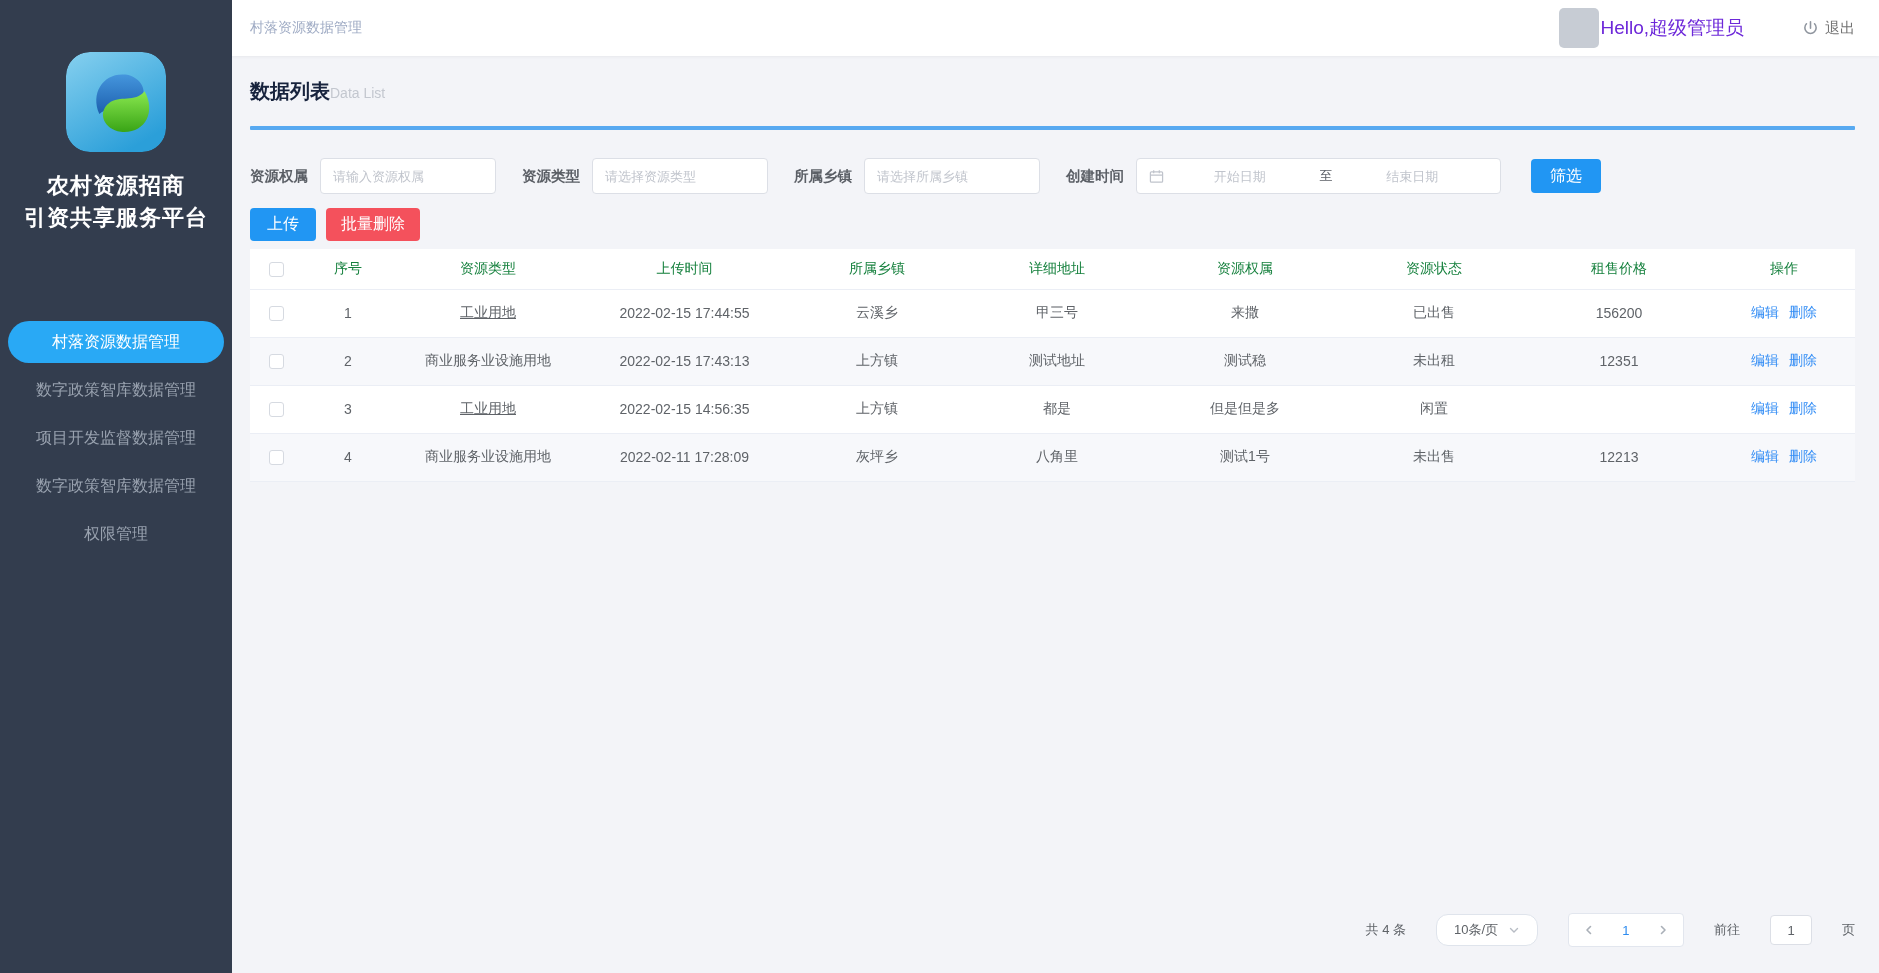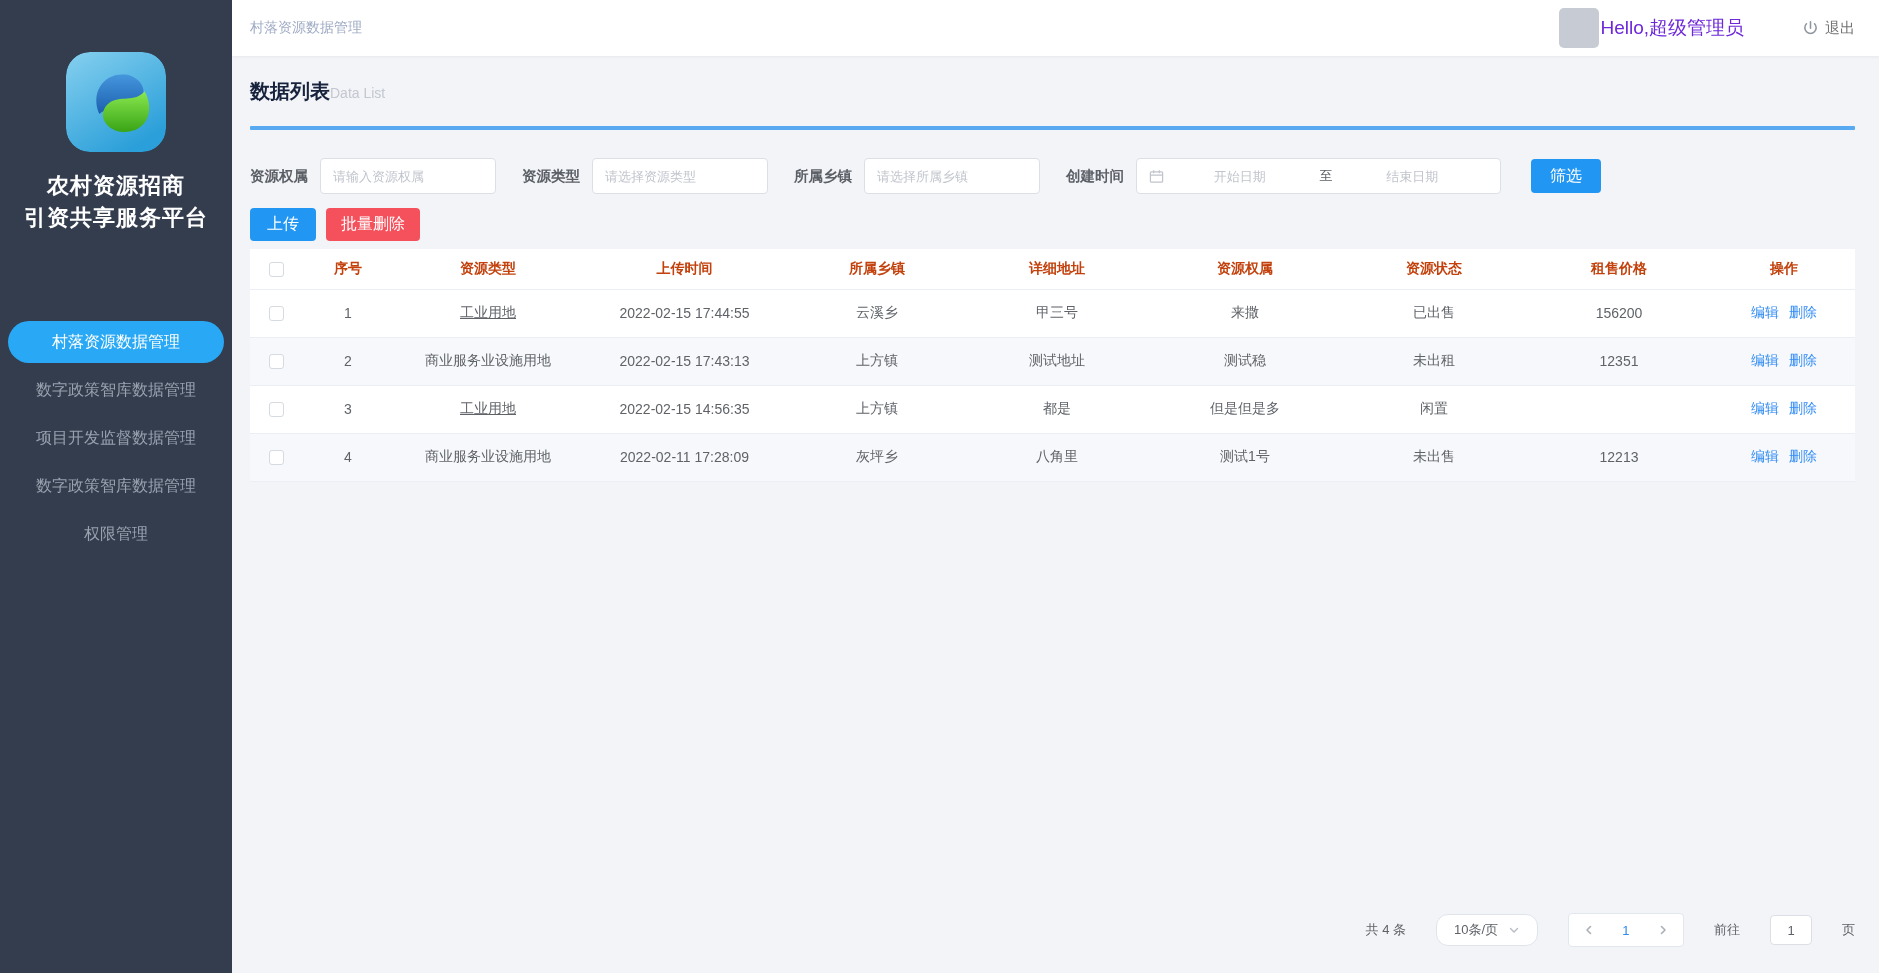--- a/index.html
+++ b/index.html
@@ -61,21 +61,21 @@
   .btn-blue{ background:#2196f3; }
   .btn-red{ background:#f4515c; }
   .btn-filter{ height:34px; padding:0 19px; margin-left:30px; }
 
   .action-row{ margin-top:14px; display:flex; align-items:center; }
   .btn-upload{ height:33px; padding:0 17px; }
   .btn-batch{ height:33px; padding:0 15px; margin-left:10px; }
 
   
   table{ width:100%; border-collapse:collapse; table-layout:fixed; margin-top:8px; }
-  th{ height:40px; font-size:14px; font-weight:700; color:#c2410c; text-align:center;
+  th{ height:40px; font-size:14px; font-weight:400; color:#15803d; text-align:center;
       border-bottom:1px solid #ebeef5; background:#fff; }
   td{ height:48px; font-size:14px; color:#5f6368; text-align:center;
       border-bottom:1px solid #ebeef5; overflow:hidden; white-space:nowrap; }
   tr.r-odd td{ background:#fff; }
   tr.r-even td{ background:#f7f8fb; }
   .cb{ display:inline-block; width:15px; height:15px; border:1px solid #d6dae1;
        border-radius:3px; background:#fff; vertical-align:middle; cursor:pointer; }
   .u{ text-decoration:underline; }
   .op-link{ color:#338df5; cursor:pointer; margin:0 5px; }
 

